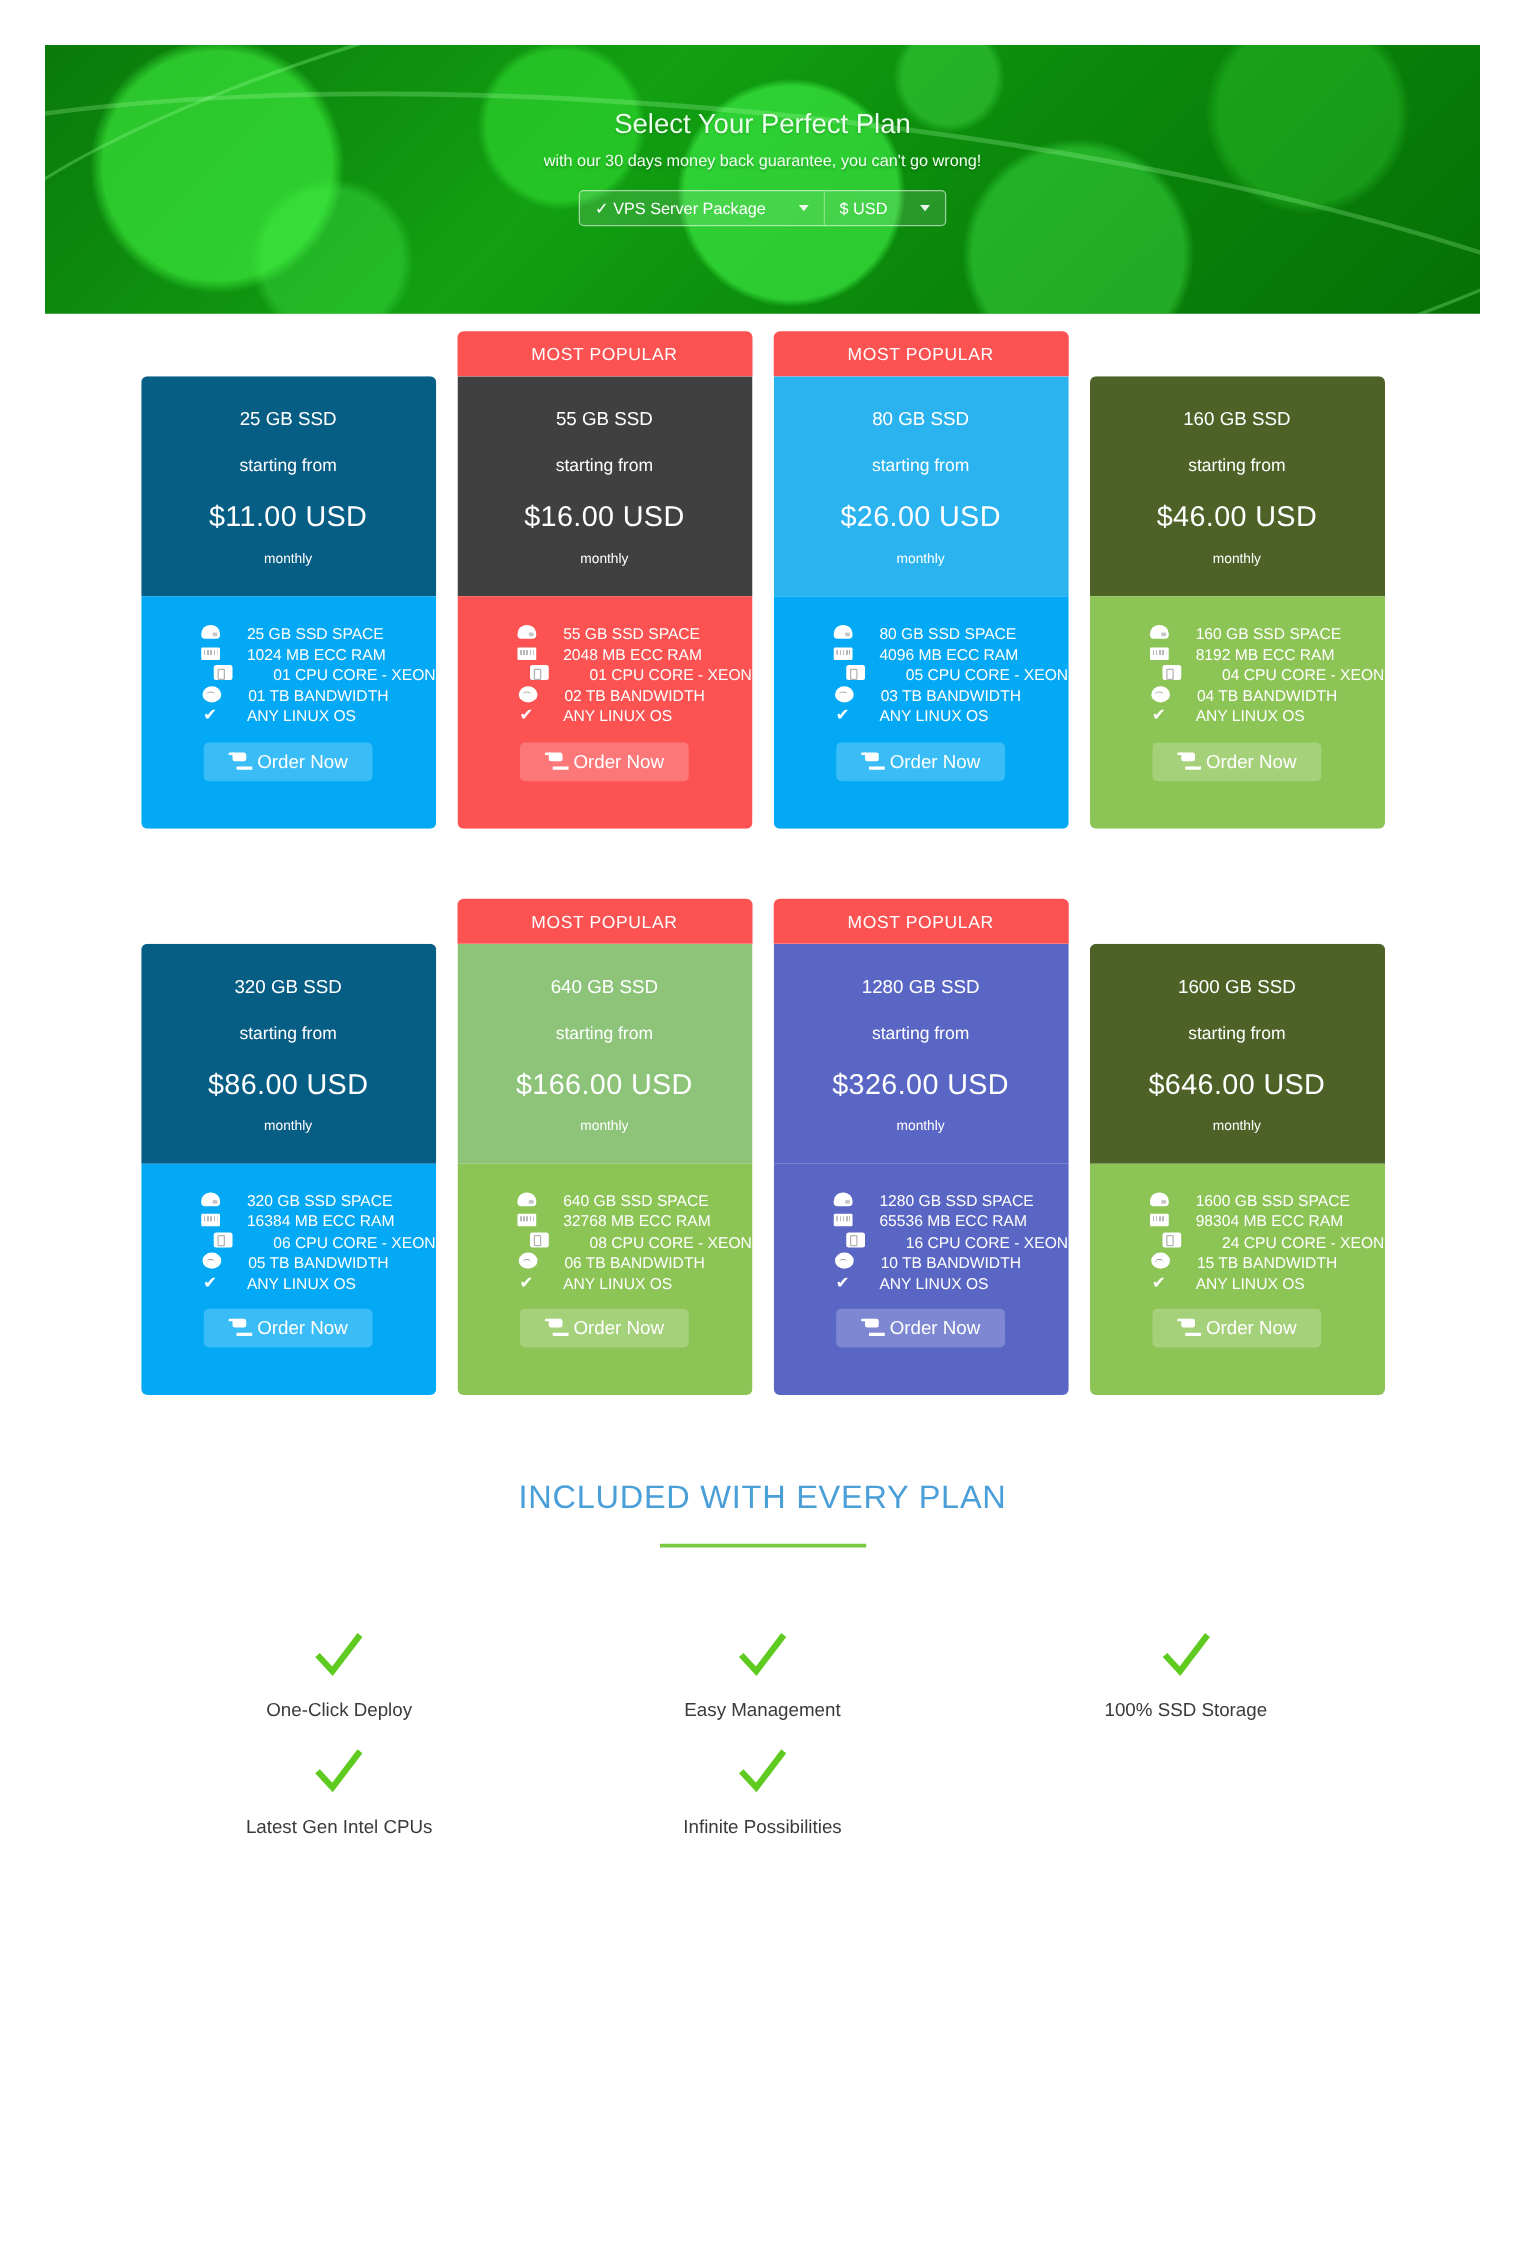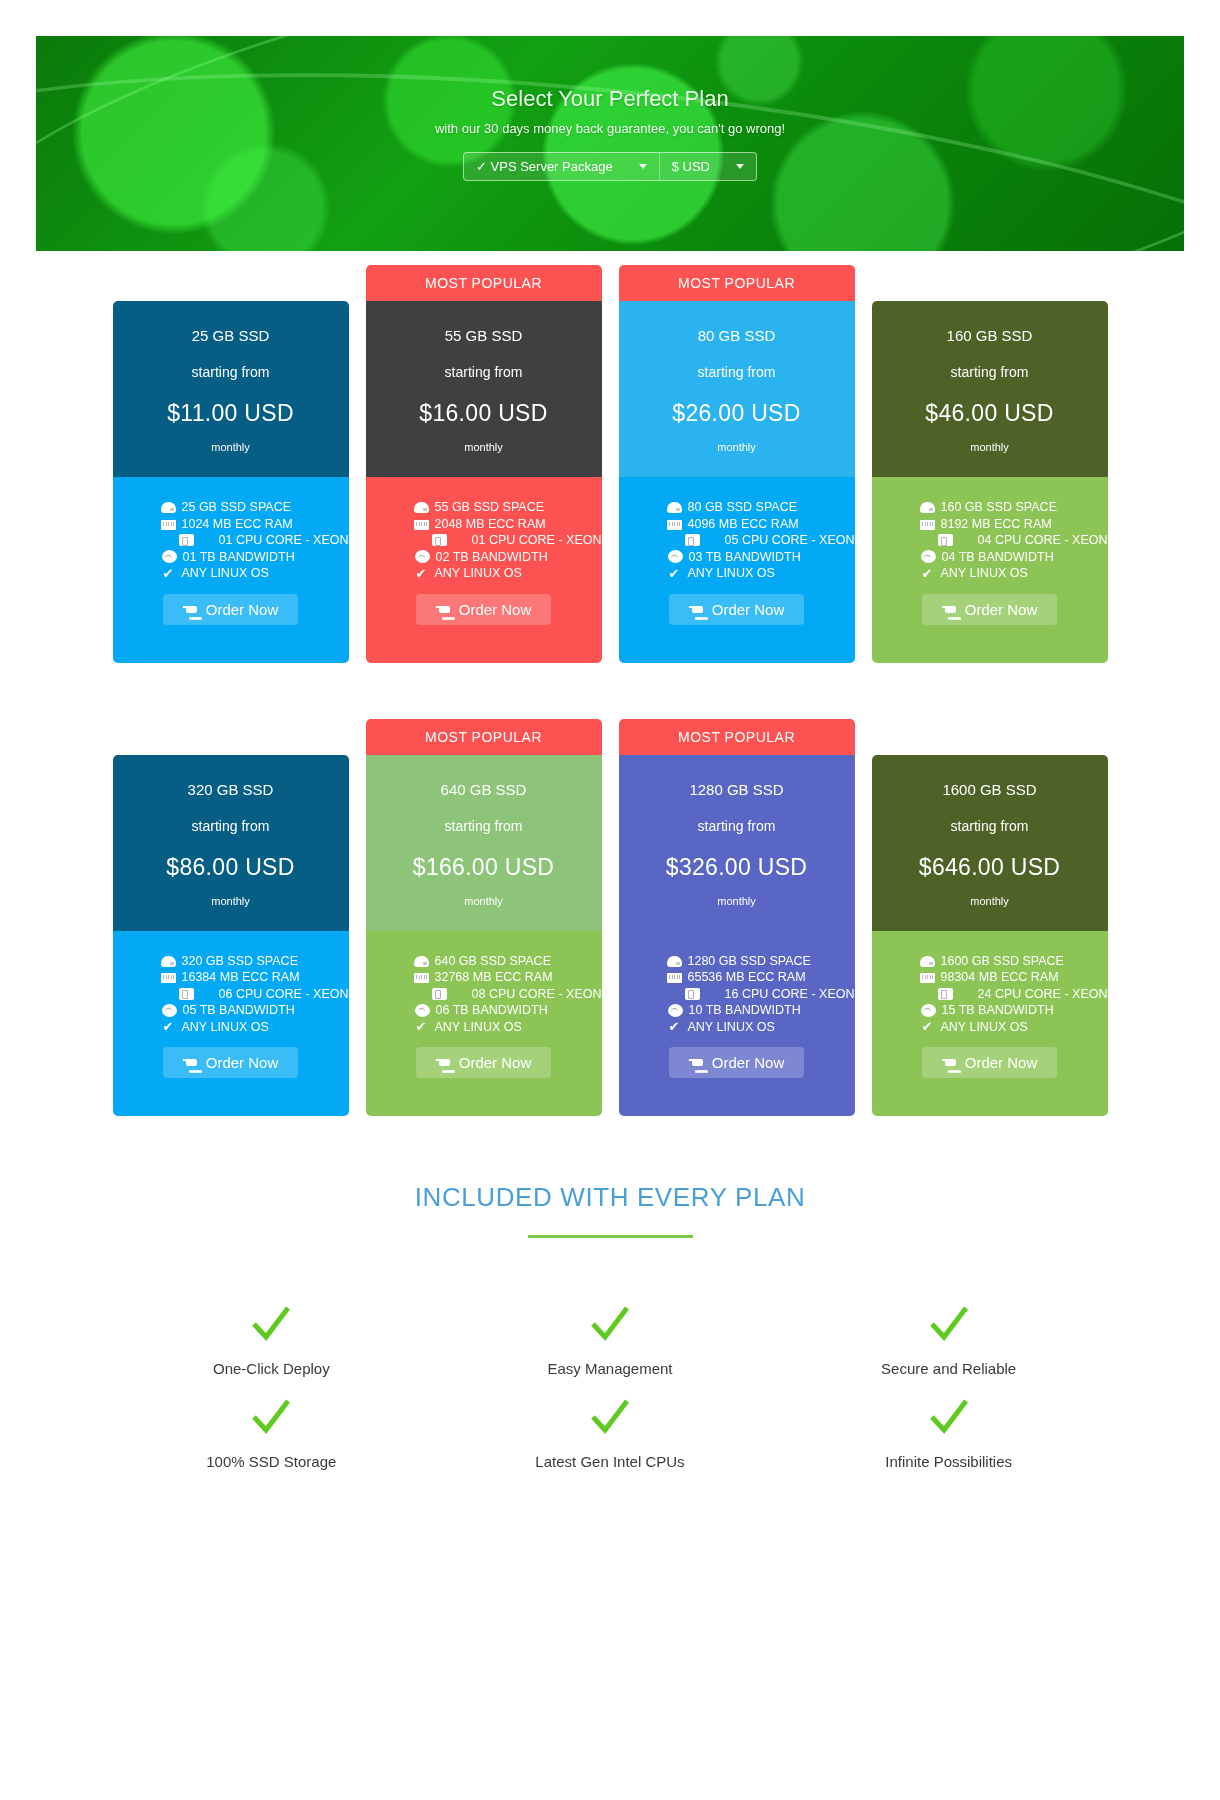--- a/index.html
+++ b/index.html
@@ -138,22 +138,21 @@
   .card-from { font-size: 14px; margin-top: 20px; }
   .card-price { font-size: 23px; margin-top: 20px; letter-spacing: .3px; }
   .card-period { font-size: 11px; margin-top: 14px; }
 
   .card-body { padding: 22px 0 18px 0; }
   .features { list-style: none; padding-left: 48px; }
   .features li {
     font-size: 12.5px;
     line-height: 16.5px;
     display: flex;
-    align-items: center;
-    gap: 6px;
+    gap: 22px;
     white-space: nowrap;
   }
   .fico { width: 15px; height: 13px; flex: 0 0 15px; display:inline-block; position: relative; }
 
   
   .ico-hdd {
     background: #fff;
     border-radius: 7px 7px 3px 3px;
     height: 11px;
     margin-top: 1px;
@@ -190,21 +189,21 @@
     content:""; position:absolute; left:3px; top:4.5px;
     width:7px; height:4px;
     border-top:1.5px solid rgba(0,0,0,0.35);
     border-radius:7px 7px 0 0;
   }
   .ico-check { color:#fff; font-size:13px; line-height:13px; text-align:center; }
 
   .order-wrap { text-align: center; padding: 12px 0 20px 0; }
   .order-btn {
     display: inline-flex;
-    align-items: flex-end;
+    align-items: flex-start;
     gap: 8px;
     background: rgba(255,255,255,0.22);
     color: #ffffff;
     border: none;
     border-radius: 4px;
     font-size: 15px;
     font-family: "Liberation Sans", sans-serif;
     padding: 7px 20px;
     cursor: pointer;
   }
@@ -610,26 +609,20 @@
         <div class="feature-item">
           <svg class="feature-check" viewBox="0 0 46 46">
             <path d="M6 24 L18 37 L40 8" fill="none" stroke="#5fcb20" stroke-width="5" stroke-linecap="butt" stroke-linejoin="miter"></path>
           </svg>
           <div class="feature-label">Easy Management</div>
         </div>
         <div class="feature-item">
           <svg class="feature-check" viewBox="0 0 46 46">
             <path d="M6 24 L18 37 L40 8" fill="none" stroke="#5fcb20" stroke-width="5" stroke-linecap="butt" stroke-linejoin="miter"></path>
           </svg>
-          <div class="feature-label">Secure and Reliable</div>
-        </div>
-        <div class="feature-item">
-          <svg class="feature-check" viewBox="0 0 46 46">
-            <path d="M6 24 L18 37 L40 8" fill="none" stroke="#5fcb20" stroke-width="5" stroke-linecap="butt" stroke-linejoin="miter"></path>
-          </svg>
           <div class="feature-label">100% SSD Storage</div>
         </div>
         <div class="feature-item">
           <svg class="feature-check" viewBox="0 0 46 46">
             <path d="M6 24 L18 37 L40 8" fill="none" stroke="#5fcb20" stroke-width="5" stroke-linecap="butt" stroke-linejoin="miter"></path>
           </svg>
           <div class="feature-label">Latest Gen Intel CPUs</div>
         </div>
         <div class="feature-item">
           <svg class="feature-check" viewBox="0 0 46 46">

